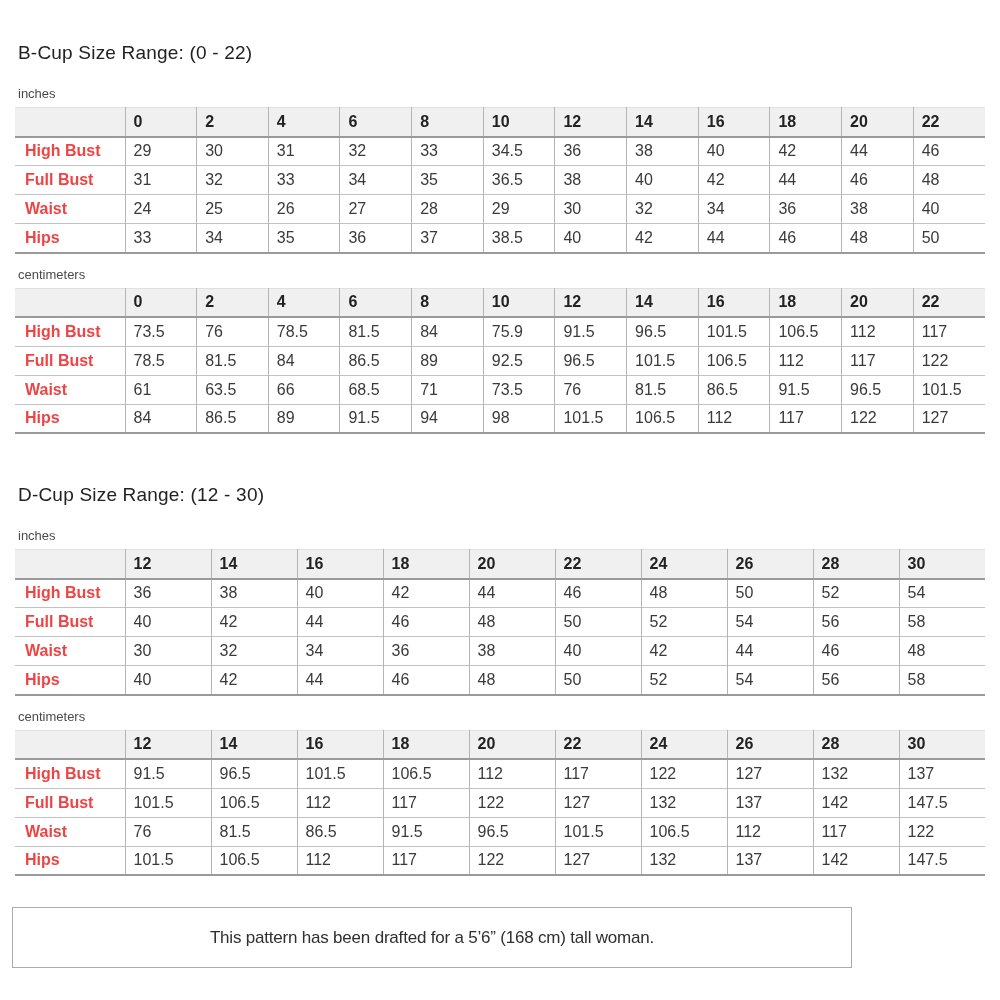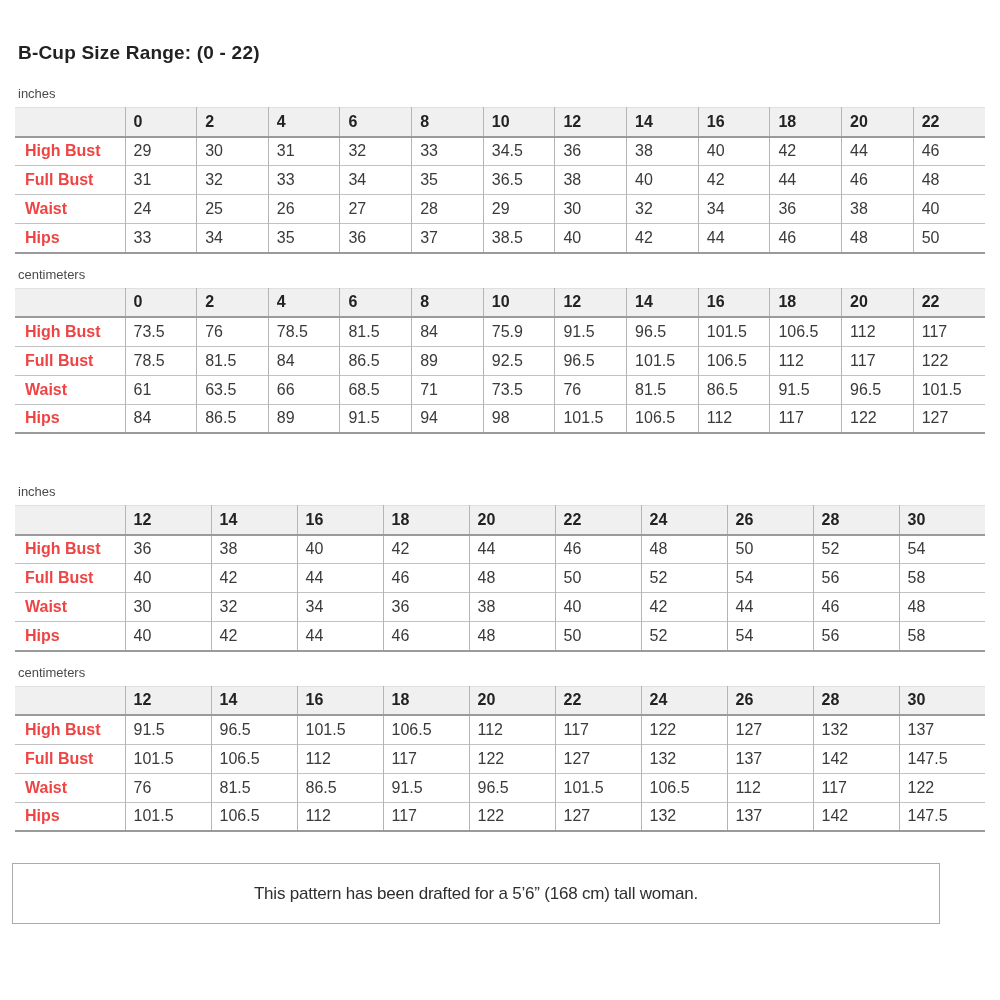--- a/index.html
+++ b/index.html
@@ -8,21 +8,21 @@
     width: 1000px;
     height: 1000px;
     font-family: "Liberation Sans", "DejaVu Sans", sans-serif;
     color: #333;
     overflow: hidden;
   }
   .page { padding: 42px 15px 0 15px; }
 
   .section-title {
     font-size: 19px;
-    font-weight: bold;
+    font-weight: normal;
     color: #222;
     margin: 0 0 22px 3px;
     letter-spacing: 0.2px;
   }
   .section + .section { margin-top: 50px; }
 
   .unit-label {
     font-size: 13px;
     color: #4a4a4a;
     margin: 0 0 6px 3px;
@@ -59,21 +59,21 @@
   table.size-table tbody th {
     font-weight: bold;
     color: #ef4444;
   }
   table.size-table tbody td { color: #3a3a3a; }
   table.size-table tbody tr + tr { border-top: 1px solid #c2c2c2; }
   table.size-table tbody tr:last-child { border-bottom: 2px solid #9a9a9a; }
 
   .footer-box {
     margin-top: 31px;
-    width: 928px;
+    width: 840px;
     margin-left: -3px;
     height: 61px;
     border: 1px solid #ababab;
     background: #ffffff;
     display: flex;
     align-items: center;
     justify-content: center;
   }
   .footer-box .note {
     font-size: 17px;
@@ -254,20 +254,21 @@
               <td>117</td>
               <td>122</td>
               <td>127</td>
             </tr>
           </tbody>
         </table>
     </div>
   </div>
 
   <div class="section">
+    <h2 class="section-title">D-Cup Size Range: (12 - 30)</h2>
 
     <div class="unit-label">inches</div>
     <div class="table-block">
       <table class="size-table">
           <thead>
             <tr>
               <th></th>
               <th>12</th>
               <th>14</th>
               <th>16</th>

